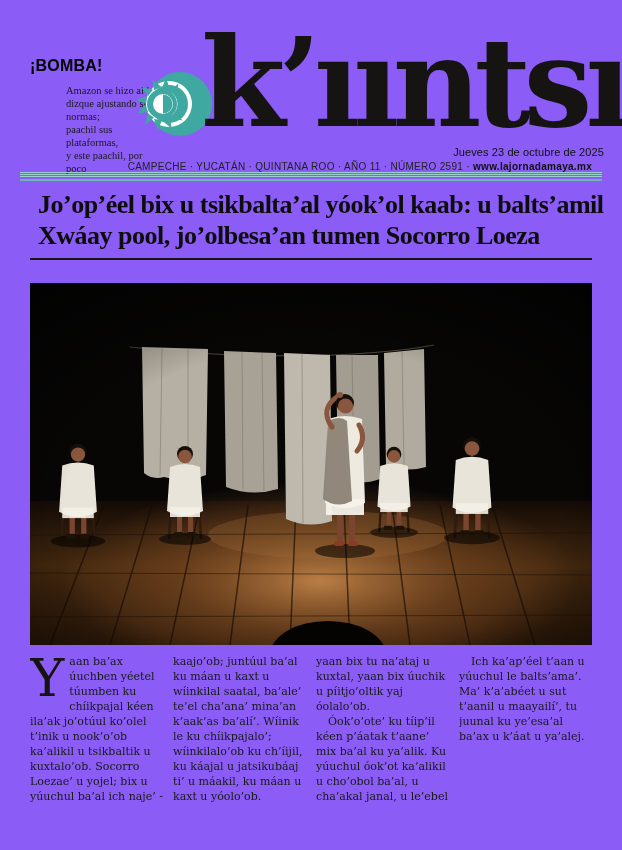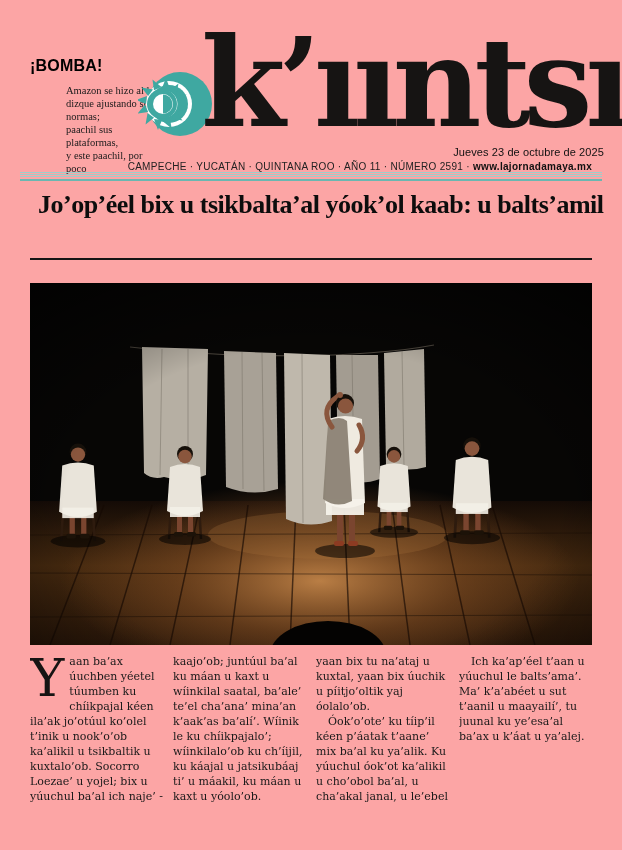--- a/index.html
+++ b/index.html
@@ -1,20 +1,20 @@
 <!DOCTYPE html>
 <html><head>
 <meta charset="utf-8">
 <style>
   * { margin:0; padding:0; box-sizing:border-box; }
   html,body { background:#e8e8e8; }
   body { font-family:"Liberation Sans", sans-serif; }
   .page {
     position:relative; width:622px; height:850px; margin:0 auto;
-    background:#fca5a5; overflow:hidden; color:#111;
+    background:#8b5cf6; overflow:hidden; color:#111;
   }
 
   
   .bomba { position:absolute; left:30px; top:57px; width:135px; }
   .bomba-title { font-family:"Liberation Sans", sans-serif; font-weight:bold; font-size:16px; letter-spacing:.2px; color:#000; }
   .bomba-lines { margin-top:9px; font-family:"Liberation Serif", serif; font-size:10.5px; line-height:13px; color:#1a1a1a;margin-left:36px; }
   .bomba-lines span { display:block; }
 
   .logo-icon { position:absolute; left:138px; top:56px; width:74px; height:96px; }
 
@@ -124,20 +124,21 @@
 
   <div class="separator">
     <div class="thin"></div>
       <div class="thin"></div>
       <div class="thin"></div>
       <div class="thick"></div>
   </div>
 
   <h1 class="headline">
     <span>Jo’op’éel bix u tsikbalta’al yóok’ol kaab: u balts’amil</span>
+    <span>Xwáay pool, jo’olbesa’an tumen Socorro Loeza</span>
   </h1>
   <div class="headline-rule"></div>
 
   <div class="photo">
     <svg viewBox="0 0 562 362" width="562" height="362">
       <defs>
         <linearGradient id="floorGrad" x1="0" y1="0" x2="0" y2="1">
           <stop offset="0" stop-color="#140b06"></stop>
           <stop offset="0.45" stop-color="#45290f"></stop>
           <stop offset="1" stop-color="#2a1709"></stop>

